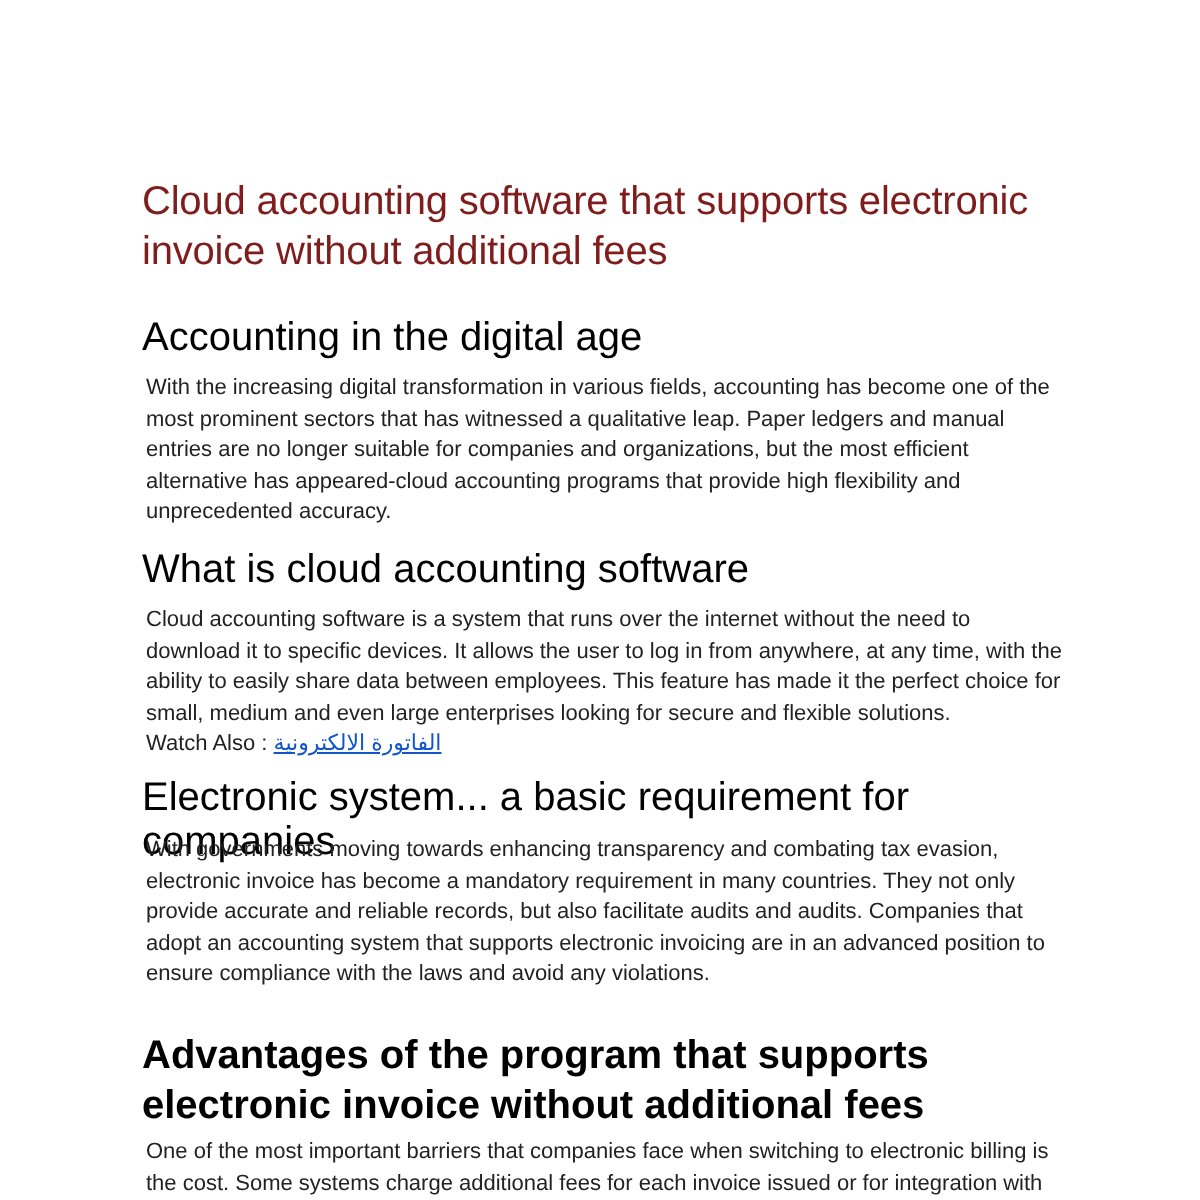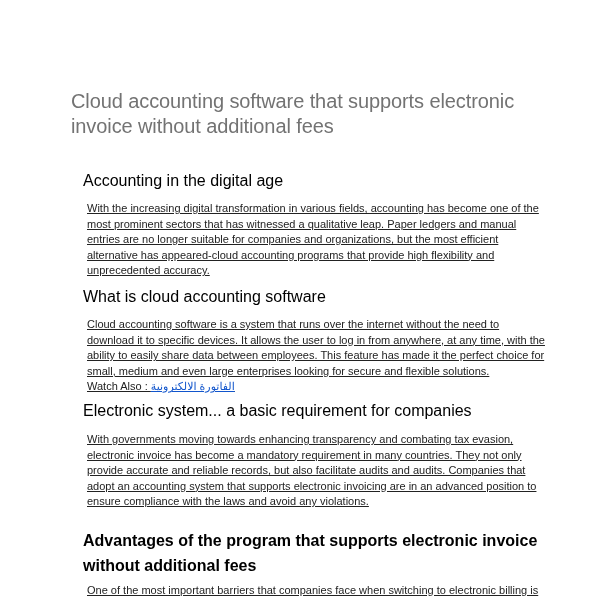--- a/index.html
+++ b/index.html
@@ -23,42 +23,41 @@
     }
     .title {
       position: absolute;
       left: 0;
       top: 89px;
       width: 460px;
       margin: 0;
       font-size: 20px;
       line-height: 25px;
       font-weight: normal;
-      color: #737373;
+      color: #7f1d1d;
       letter-spacing: -0.1px;
     }
     .h2 {
       position: absolute;
       left: 0;
       width: 470px;
-      margin: 12px;
-      font-size: 16px;
+      margin: 0;
+      font-size: 20px;
       line-height: 22px;
       font-weight: normal;
       color: #000000;
     }
     .p {
       position: absolute;
       left: 0;
       width: 462px;
-      margin: 16px;
+      margin: 2px;
       font-size: 11px;
       line-height: 15.6px;
       color: #222222;
-      text-decoration: underline;
     }
     .link {
       color: #1155cc;
       text-decoration: underline;
       cursor: pointer;
     }
     #h-digital { top: 158px; }
     #p-digital { top: 185px; }
     #h-what { top: 274px; }
     #p-what { top: 301px; }

